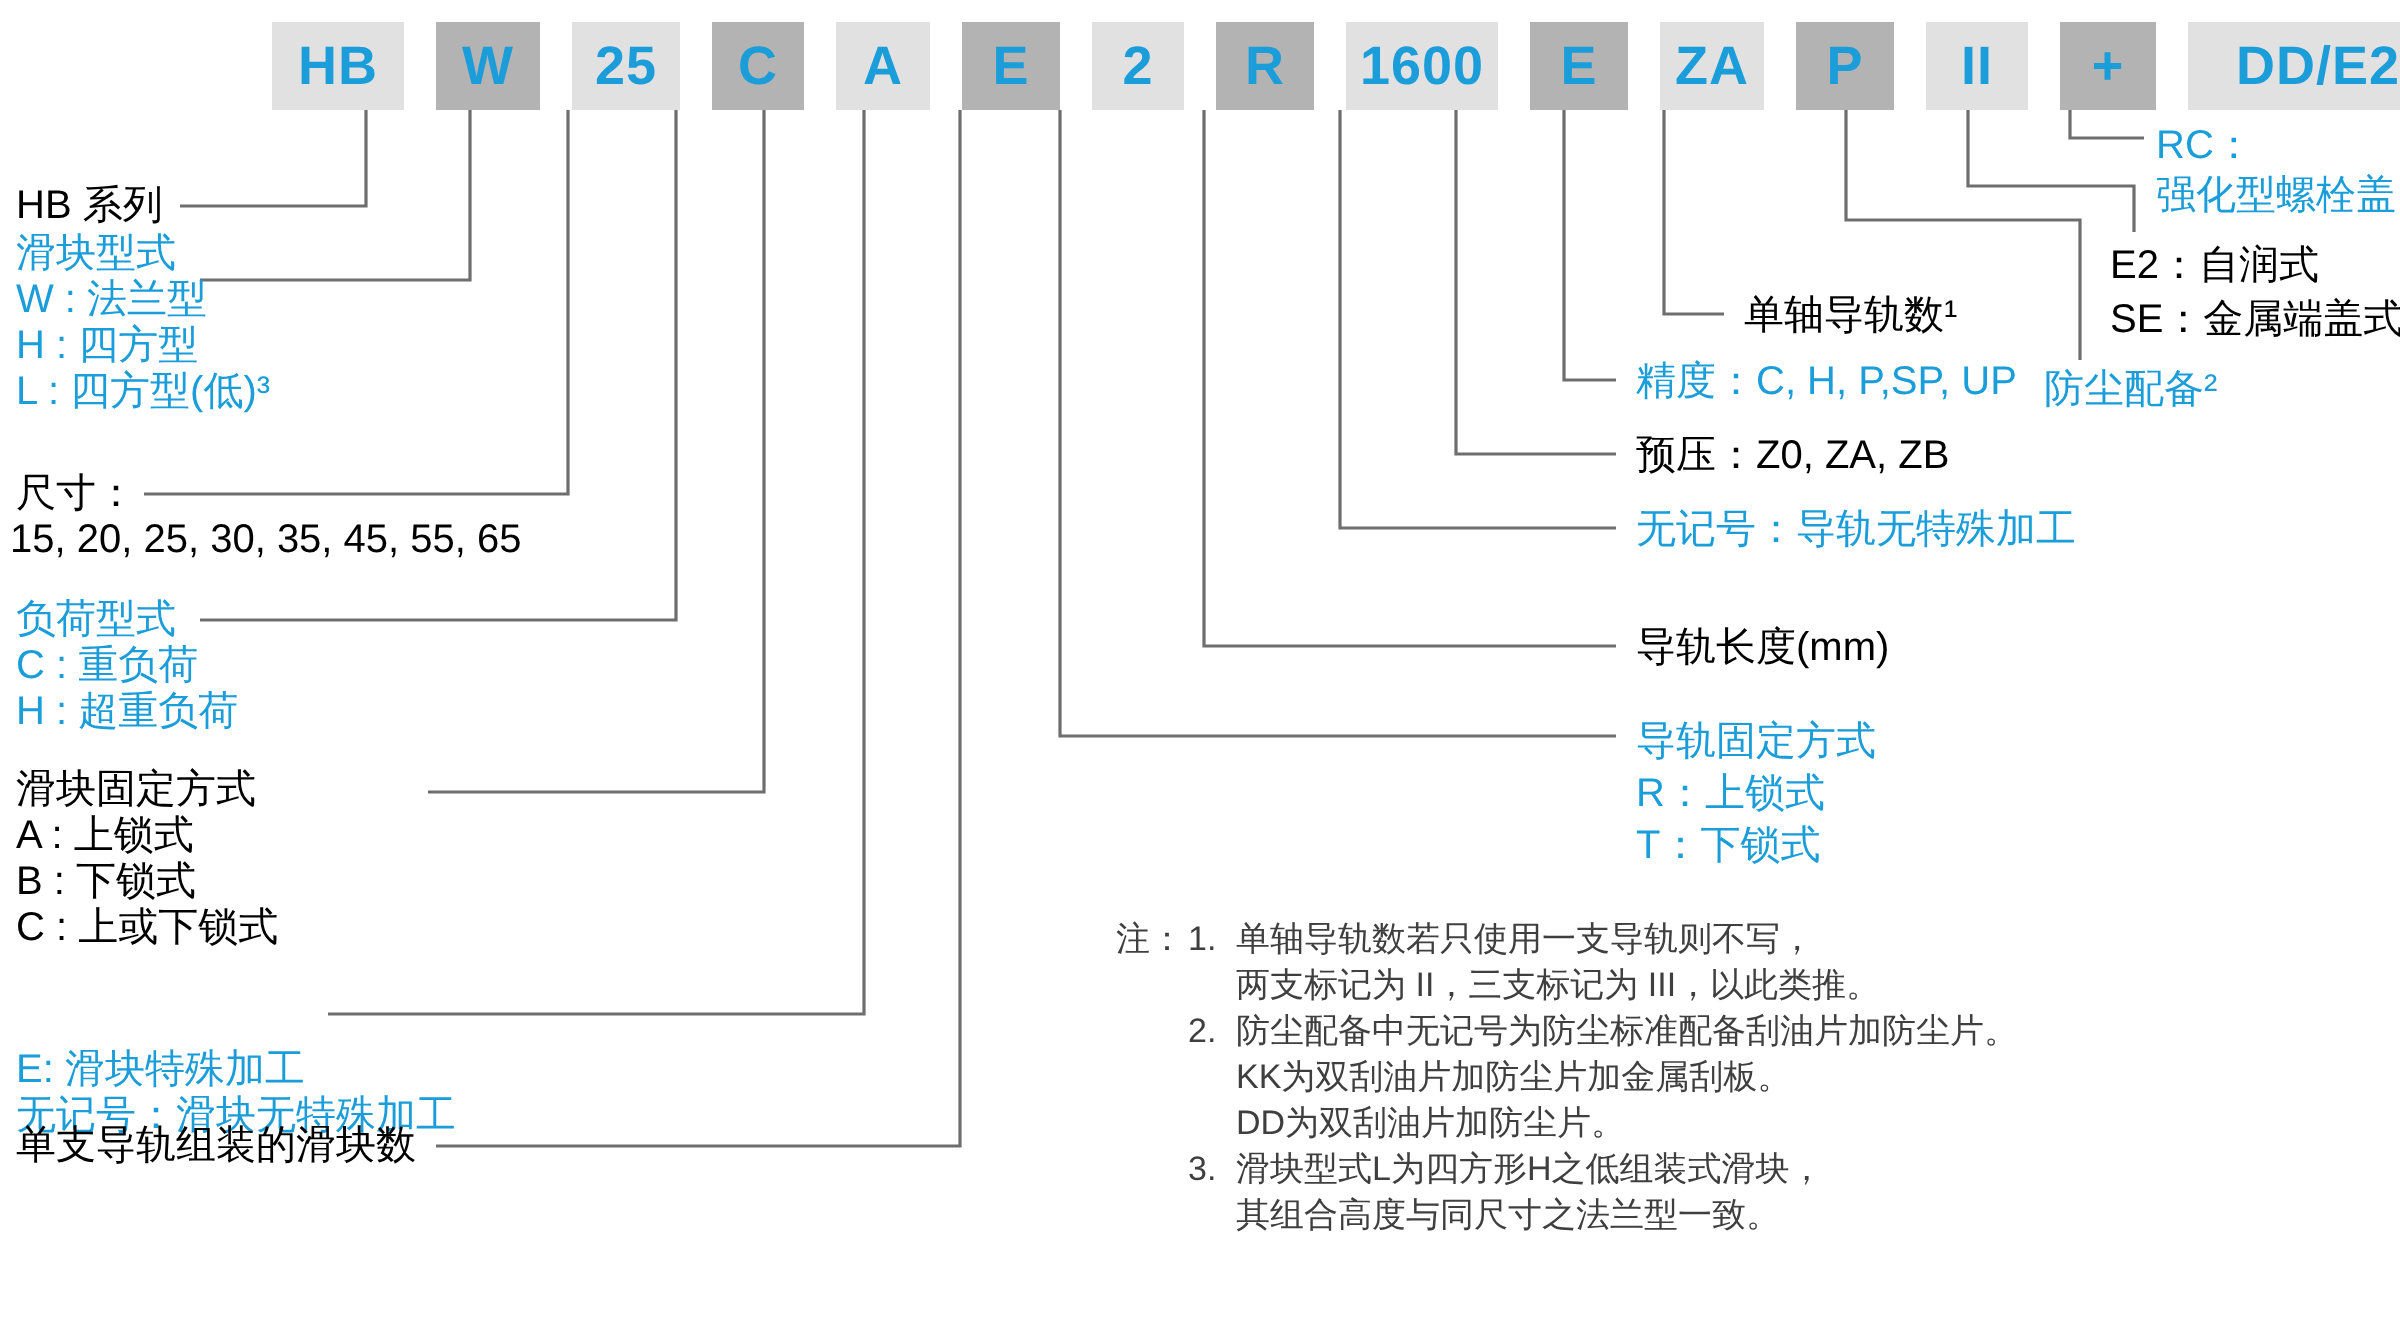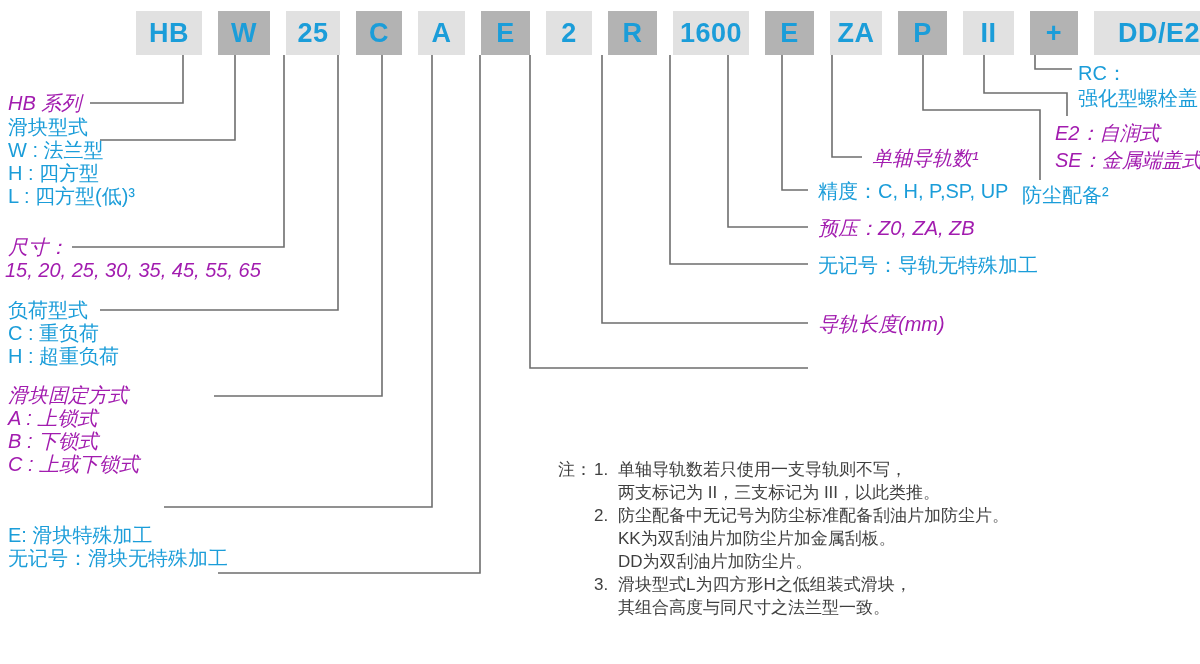--- a/index.html
+++ b/index.html
@@ -13,21 +13,21 @@
        font-weight:bold;font-size:27px;color:#1b9dd9;letter-spacing:0.5px;}
   .code-bar .seg:nth-child(odd){background:#e1e1e1;}
   .code-bar .seg:nth-child(even){background:#b3b3b3;}
   
   svg.lines{position:absolute;left:0;top:0;width:1200px;height:664px;}
   svg.lines polyline{fill:none;stroke:#6e6e6e;stroke-width:1.6;}
   
   .lbl{position:absolute;font-size:20px;line-height:23px;white-space:nowrap;}
   .lbl div{white-space:nowrap;}
   .blue{color:#1b9dd9;}
-  .dark{color:#a21caf;font-style:italic;}
+  .dark{color:#000000;}
   .lh26 div{line-height:26px;}
   .lh27 div{line-height:27px;}
   .lh25 div{line-height:25px;}
   
   .notes{position:absolute;left:558px;top:458px;font-size:17px;line-height:23px;color:#3f3f3f;}
   .notes .nrow{display:flex;white-space:nowrap;}
   .notes .np{width:36px;flex:none;}
   .notes .nn{width:24px;flex:none;}
 </style>
 </head>
@@ -99,37 +99,45 @@
     <div>A : 上锁式</div>
     <div>B : 下锁式</div>
     <div>C : 上或下锁式</div>
   </div>
 
   <div class="lbl blue" style="left:8px;top:524px">
     <div>E: 滑块特殊加工</div>
     <div>无记号：滑块无特殊加工</div>
   </div>
 
+  <div class="lbl dark" style="left:8px;top:562px">
+    <div>单支导轨组装的滑块数</div>
+  </div>
 
   <div class="lbl blue" style="left:818px;top:180px">
     <div>精度：C, H, P,SP, UP</div>
   </div>
 
   <div class="lbl dark" style="left:818px;top:217px">
     <div>预压：Z0, ZA, ZB</div>
   </div>
 
   <div class="lbl blue" style="left:818px;top:254px">
     <div>无记号：导轨无特殊加工</div>
   </div>
 
   <div class="lbl dark" style="left:818px;top:313px">
     <div>导轨长度(mm)</div>
   </div>
 
+  <div class="lbl blue lh26" style="left:818px;top:358px">
+    <div>导轨固定方式</div>
+    <div>R：上锁式</div>
+    <div>T：下锁式</div>
+  </div>
 
   <div class="lbl dark" style="left:872px;top:147px">
     <div>单轴导轨数¹</div>
   </div>
 
   <div class="lbl blue" style="left:1022px;top:184px">
     <div>防尘配备²</div>
   </div>
 
   <div class="lbl dark lh27" style="left:1055px;top:120px">

